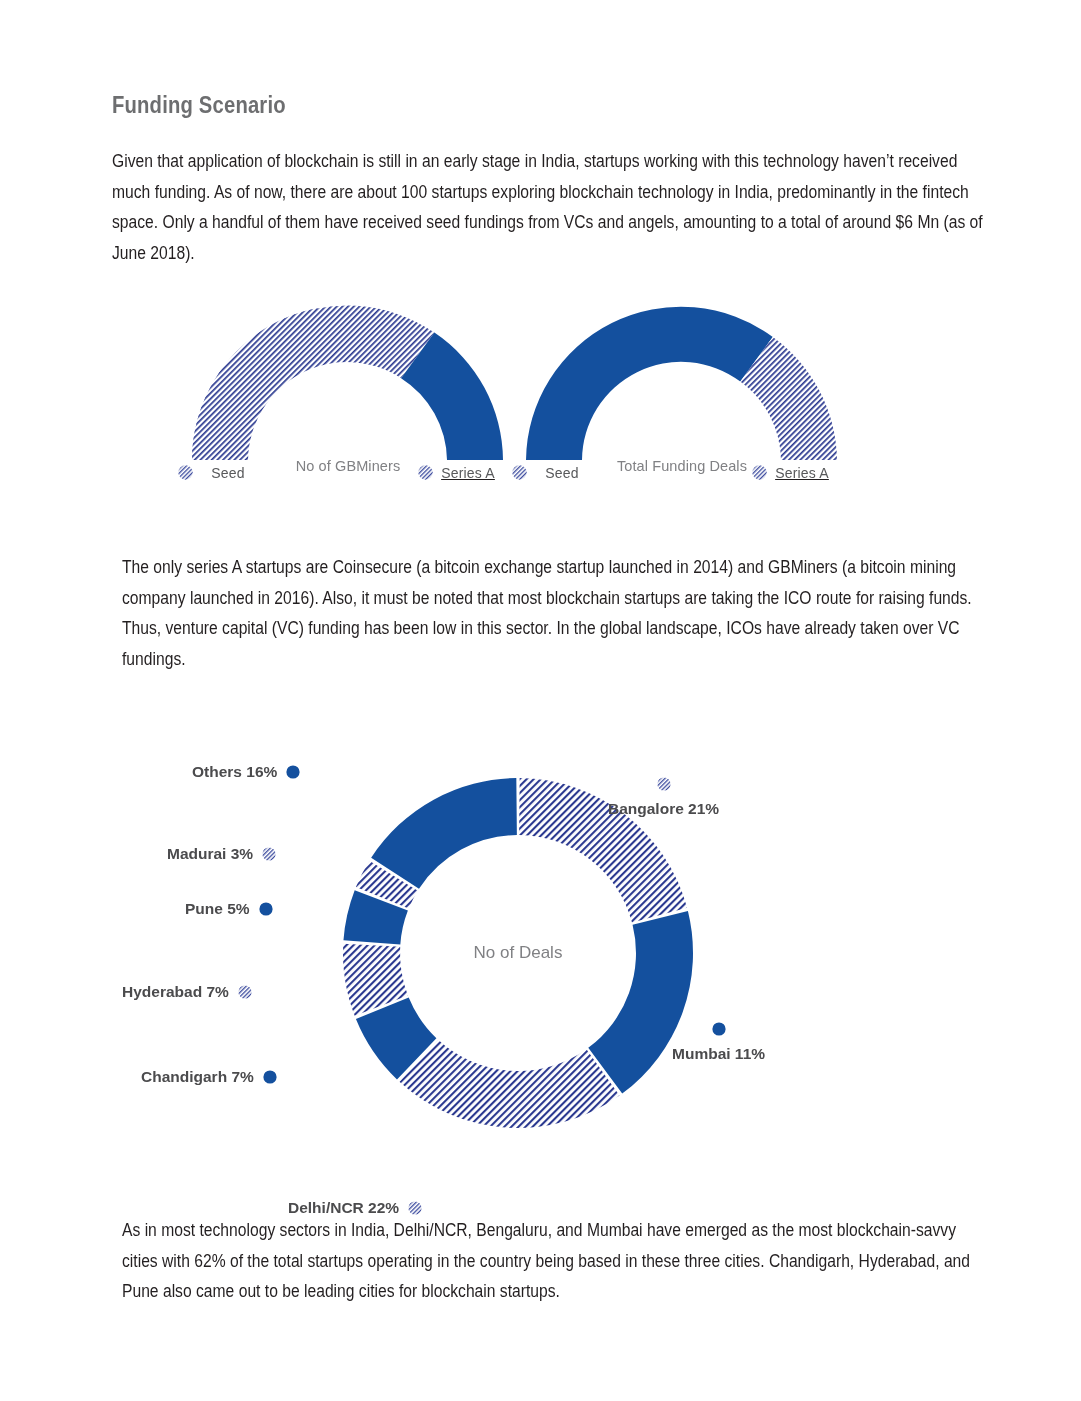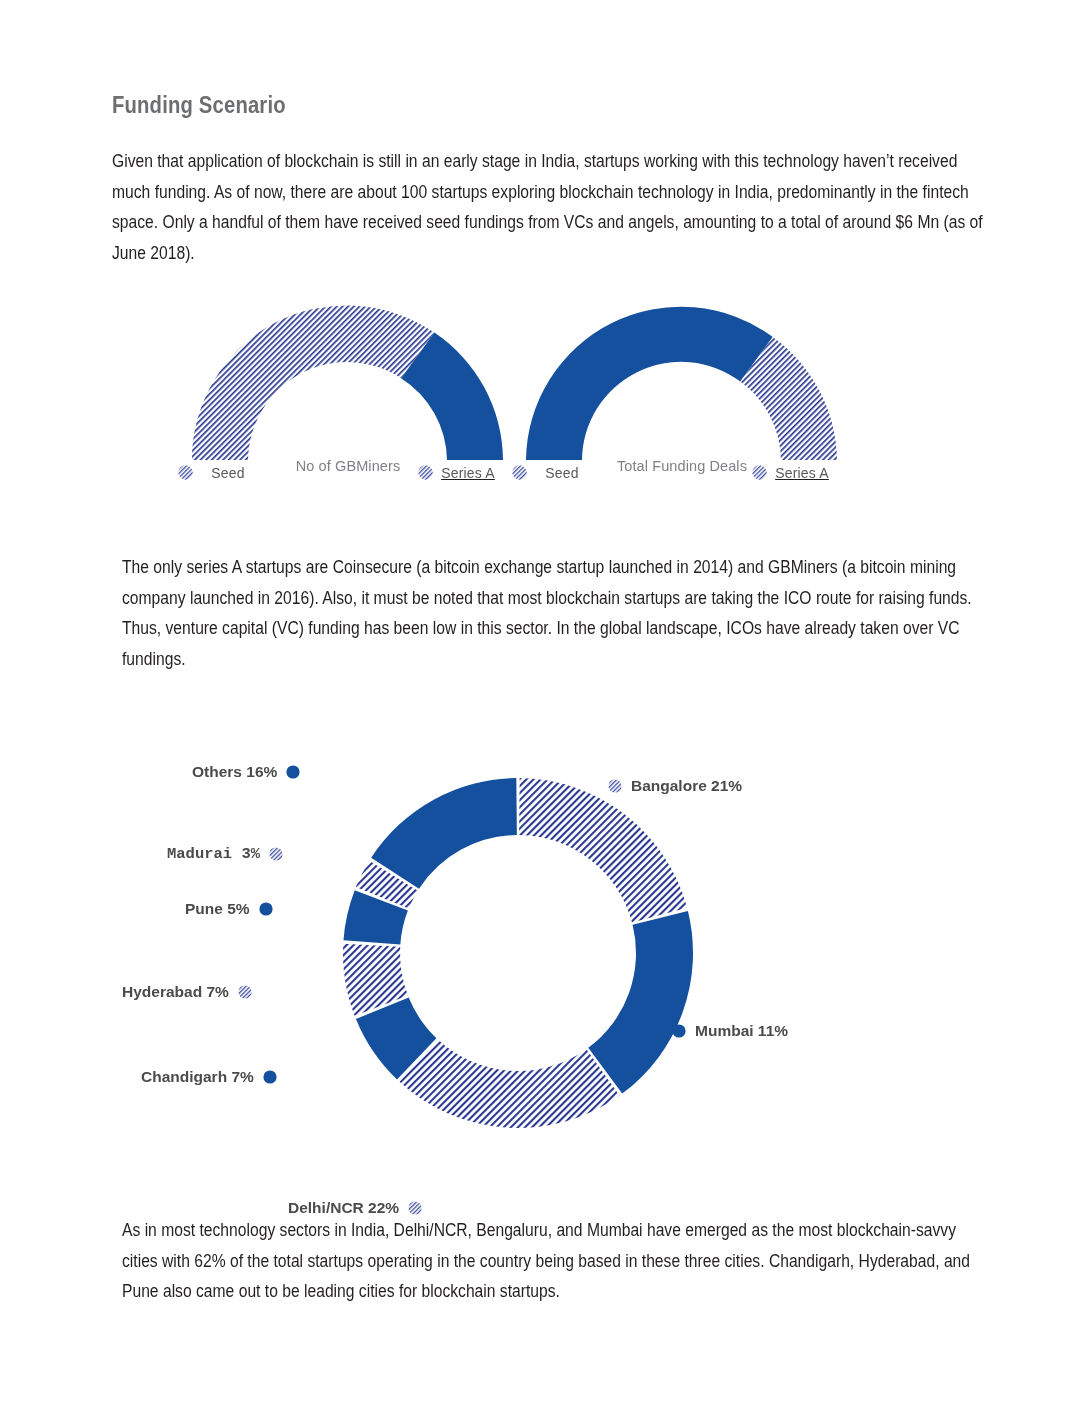--- a/index.html
+++ b/index.html
@@ -127,26 +127,26 @@
     position:absolute;
     display:flex;
     align-items:center;
     gap:9px;
     font-family:"Liberation Sans", sans-serif;
     font-size:15.5px;
     font-weight:700;
     color:#4b4b4d;
     white-space:nowrap;
   }
-  .d-label.rightward{ flex-direction:row; }
+  .d-label.rightward{ flex-direction:column; }
   .d-label .d-dot{ width:14px; height:14px; flex:0 0 14px; }
 
   
   .lbl-others     { left:192px;  top:28px;text-align:center;  }
-  .lbl-madurai    { left:167px;  top:110px;font-family:Liberation Mono, monospace; }
+  .lbl-madurai    { left:167px;  top:110px; }
   .lbl-pune       { left:185px;  top:165px; }
   .lbl-hyderabad  { left:122px;  top:248px; }
   .lbl-chandigarh { left:141px;  top:333px; }
   .lbl-delhi      { left:288px;  top:420px;margin-top:44px; }
   .lbl-bangalore  { left:608px;  top:42px;  }
   .lbl-mumbai     { left:672px;  top:287px; }
 </style>
 </head>
 <body>
 
@@ -248,20 +248,21 @@
           <path d="M 369.91200632787695 158.10835279395775 A 175 175 0 0 1 304.2167100830129 340.58405791366687 L 270.27183879883154 294.79382190750107 A 118 118 0 0 0 314.5692385525113 171.75306074106865 Z" fill="#14509E"></path>
           <path d="M 301.49864985251025 342.55884426480714 A 175 175 0 0 1 81.4343363928558 328.71357120909016 L 120.05286682489705 286.7897223009865 A 118 118 0 0 0 268.4390896148355 296.12539213284134 Z" fill="url(#hatchNavy)"></path>
           <path d="M 78.98521523810287 326.4136933604572 A 175 175 0 0 1 37.9150069104532 265.9807169949036 L 90.70840465961986 244.48985488799215 A 118 118 0 0 0 118.40145941769222 285.23894752305114 Z" fill="#14509E"></path>
           <path d="M 36.67821619594304 262.8569402298655 A 175 175 0 0 1 25.247890514764606 190.6887041470963 L 82.16714903281272 193.7215262248992 A 118 118 0 0 0 89.87445434926445 242.3835368407093 Z" fill="url(#hatchNavy)"></path>
           <path d="M 25.45884827606244 187.33562654998659 A 175 175 0 0 1 36.67821619594298 137.1430597701347 L 89.87445434926441 157.61646315929084 A 118 118 0 0 0 82.30939483757352 191.46059390227668 Z" fill="#14509E"></path>
           <path d="M 37.91500691045309 134.0192830050966 A 175 175 0 0 1 51.34931009411605 107.65297844269837 L 99.76696337774682 137.73172260707662 A 118 118 0 0 0 90.7084046596198 155.51014511200802 Z" fill="url(#hatchNavy)"></path>
           <path d="M 53.14953124150418 104.8162838222312 A 175 175 0 0 1 198.3201463940799 25.008062780416424 L 198.86729871143672 82.00543661765222 A 118 118 0 0 0 100.98082677998568 135.81897994870445 Z" fill="#14509E"></path>
         </g>
     </svg>
 
+    <div class="donut-center-label">No of Deals</div>
 
     <div class="d-label lbl-others">
       <span>Others 16%</span>
       <svg class="d-dot" viewBox="0 0 14 14">
         <circle cx="7" cy="7" r="6.6" fill="#14509E"></circle>
       </svg>
     </div>
 
     <div class="d-label lbl-madurai">
       <span>Madurai 3%</span>

